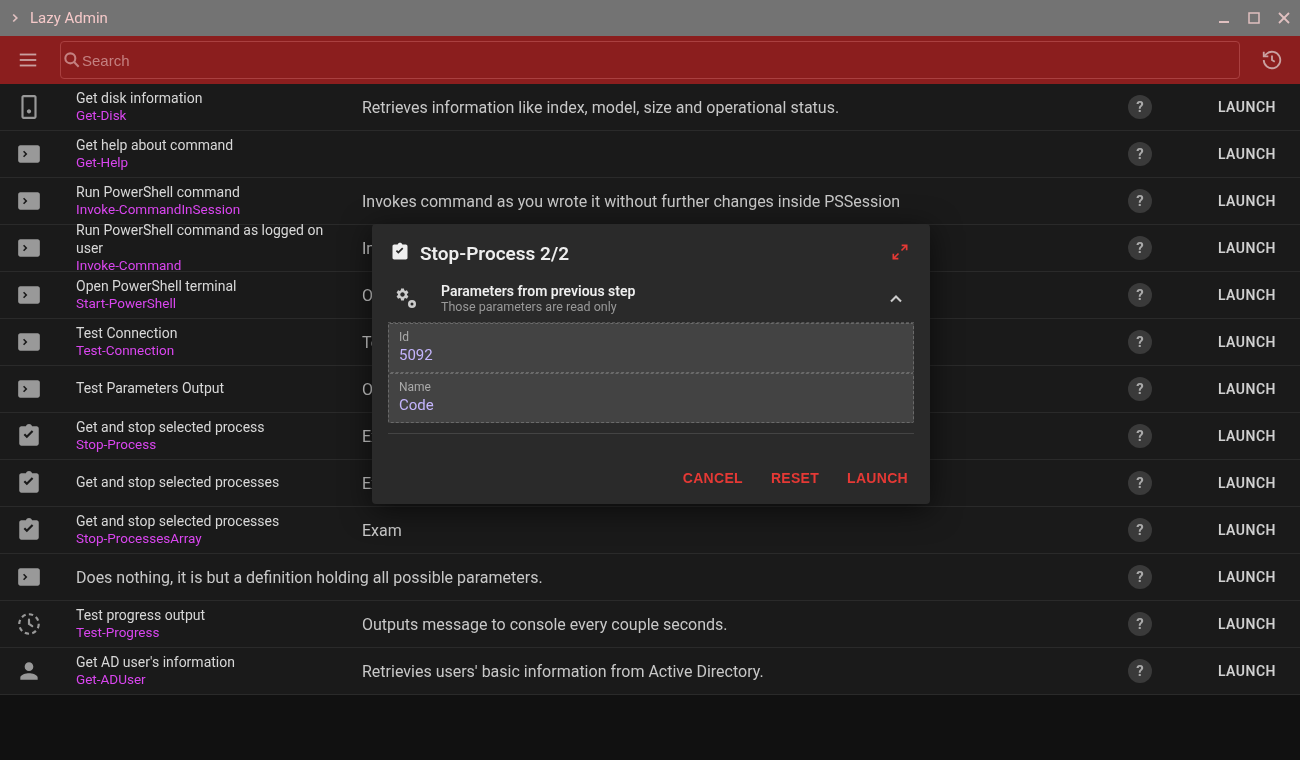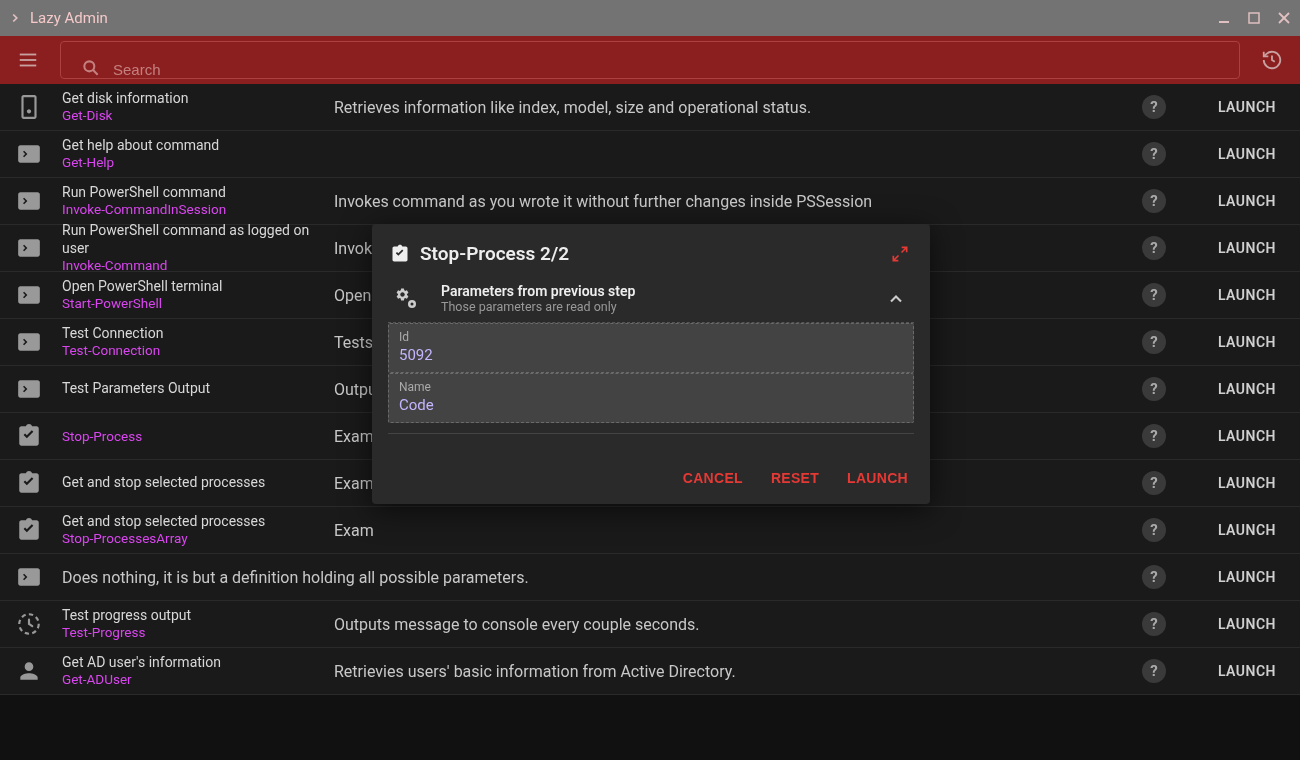--- a/index.html
+++ b/index.html
@@ -32,43 +32,42 @@
       padding: 0 14px;
       gap: 18px;
     }
     .menu-btn { width: 28px; height: 28px; display:flex; align-items:center; justify-content:center; cursor:pointer; color:#c9a0a0;}
     .search-box {
       flex: 1;
       height: 38px;
       border: 1px solid #aa4040;
       border-radius: 4px;
       display: flex;
-      align-items: flex-end;
-      padding: 0 20px;
-      gap: 12px;
+      align-items: center;
+      padding: 0 1px;
       background: transparent;
     }
     .search-input {
       flex: 1;
       background: transparent;
       border: none;
       outline: none;
       color: #e0e0e0;
       font-size: 15px;
     }
     .search-input::placeholder { color: #c48080; }
     .history-btn { width: 28px; height: 28px; display:flex; align-items:center; justify-content:center; cursor:pointer; color:#c9a0a0;}
     .list { background: #1a1a1a; }
     .row {
       display: flex;
       align-items: center;
       height: 47px;
       border-bottom: 1px solid #2a2a2a;
       padding: 0 14px;
-      gap: 18px;
+      gap: 32px;
     }
     .row-icon { width: 30px; height: 30px; display:flex; align-items:center; justify-content:center; color:#999; flex-shrink:0;}
     .row-text { width: 254px; flex-shrink: 0; display:flex; flex-direction:column; justify-content:center; line-height:1.25;}
     .row-title { color: #d8d8d8; font-size: 14px; }
     .row-sub { color: #d946ef; font-size: 13.5px; }
     .row-desc { flex: 1; color: #c8c8c8; font-size: 16px; overflow:hidden; text-overflow:ellipsis; white-space:nowrap;}
     .help-btn {
       width: 24px; height: 24px; border-radius: 50%;
       background: #3a3a3a; color: #aaa;
       display:flex; align-items:center; justify-content:center;
@@ -83,21 +82,21 @@
       position: absolute;
       left: 372px; top: 224px;
       width: 558px;
       background: #2a2a2a;
       border-radius: 4px;
       box-shadow: 0 6px 30px rgba(0,0,0,0.6);
       display: flex;
       flex-direction: column;
     }
     .dialog-header {
-      display: flex; align-items: center;
+      display: flex; align-items: flex-start;
       padding: 18px 20px 10px 18px;
       gap: 10px;
     }
     .dialog-title { font-size: 19px; font-weight: 600; color: #eee; flex:1;}
     .expand-btn { color: #e53935; cursor:pointer; }
     .section-head {
       display: flex; align-items: center; gap: 19px;
       padding: 8px 20px 8px 20px;
     }
     .section-icon { width: 30px; display:flex; justify-content:center; color:#ccc;}
@@ -285,20 +284,21 @@
       <div class="help-btn">?</div>
       <div class="launch-btn">LAUNCH</div>
     </div>
     <div class="row">
       <div class="row-icon">
         <svg width="26" height="26" viewBox="0 0 24 24" fill="currentColor">
           <path d="M19 3h-4.18C14.4 1.84 13.3 1 12 1s-2.4.84-2.82 2H5c-1.1 0-2 .9-2 2v14c0 1.1.9 2 2 2h14c1.1 0 2-.9 2-2V5c0-1.1-.9-2-2-2zm-9 11l-3-3 1.4-1.4L10 11.2l4.6-4.6L16 8l-6 6z"></path>
         </svg>
       </div>
       <div class="row-text">
+        <div class="row-title">Get and stop selected process</div>
         <div class="row-sub">Stop-Process</div>
       </div>
       <div class="row-desc">Exam</div>
       <div class="help-btn">?</div>
       <div class="launch-btn">LAUNCH</div>
     </div>
     <div class="row">
       <div class="row-icon">
         <svg width="26" height="26" viewBox="0 0 24 24" fill="currentColor">
           <path d="M19 3h-4.18C14.4 1.84 13.3 1 12 1s-2.4.84-2.82 2H5c-1.1 0-2 .9-2 2v14c0 1.1.9 2 2 2h14c1.1 0 2-.9 2-2V5c0-1.1-.9-2-2-2zm-9 11l-3-3 1.4-1.4L10 11.2l4.6-4.6L16 8l-6 6z"></path>

